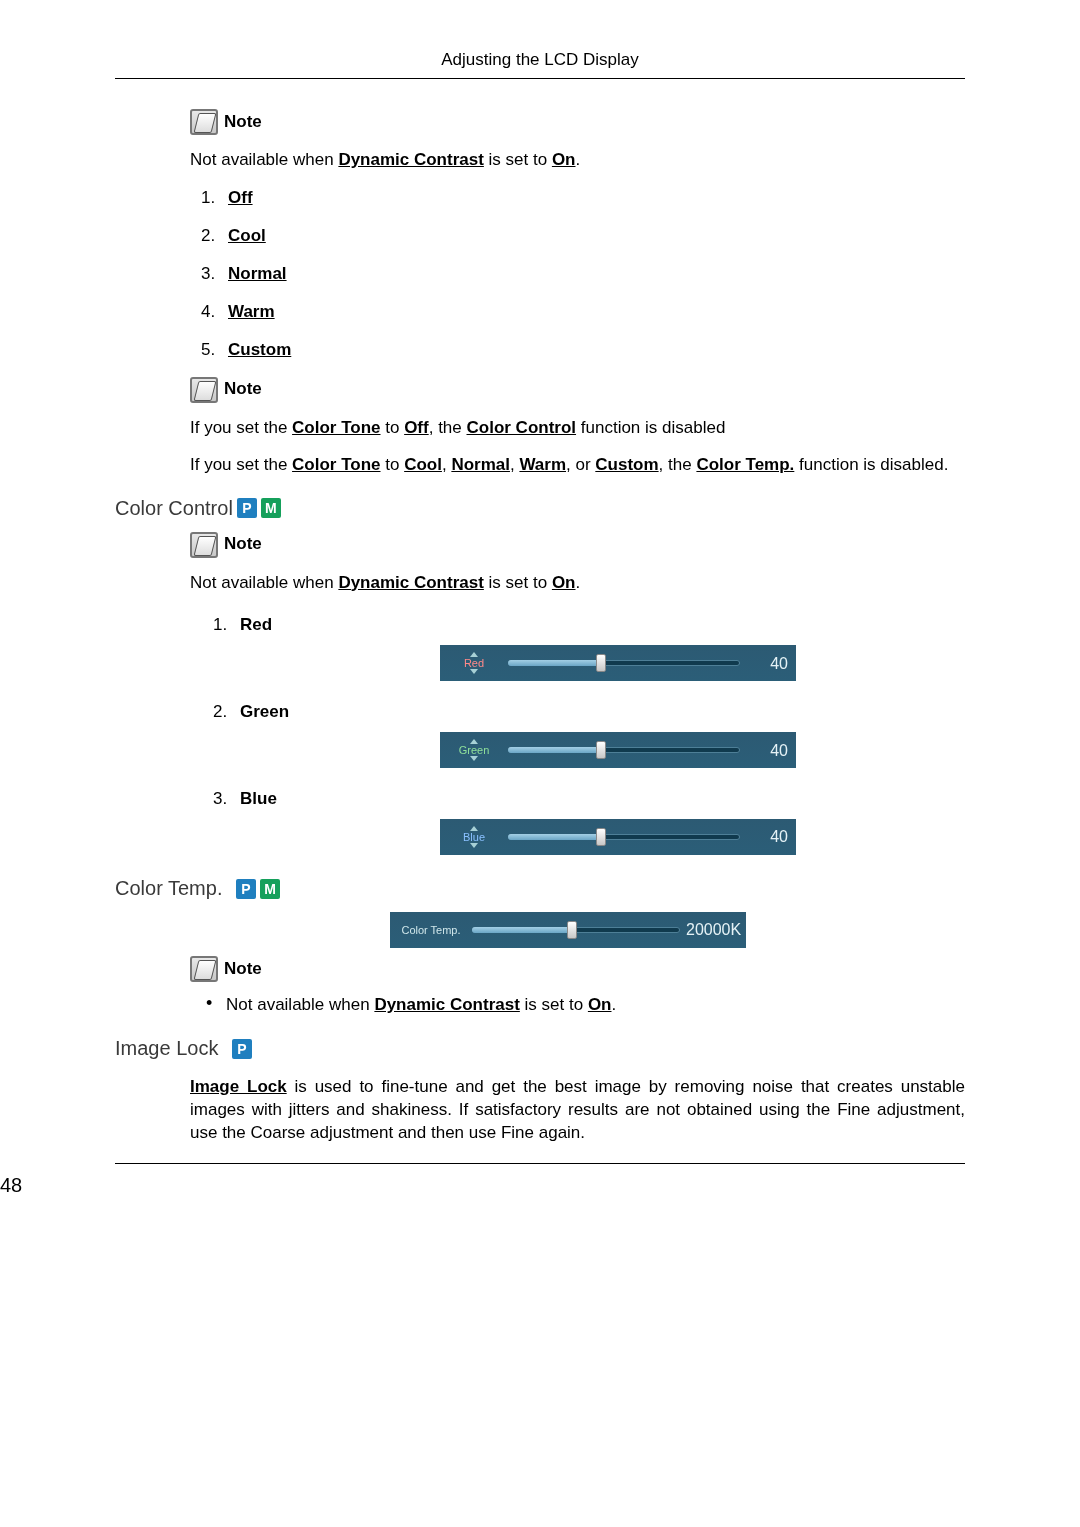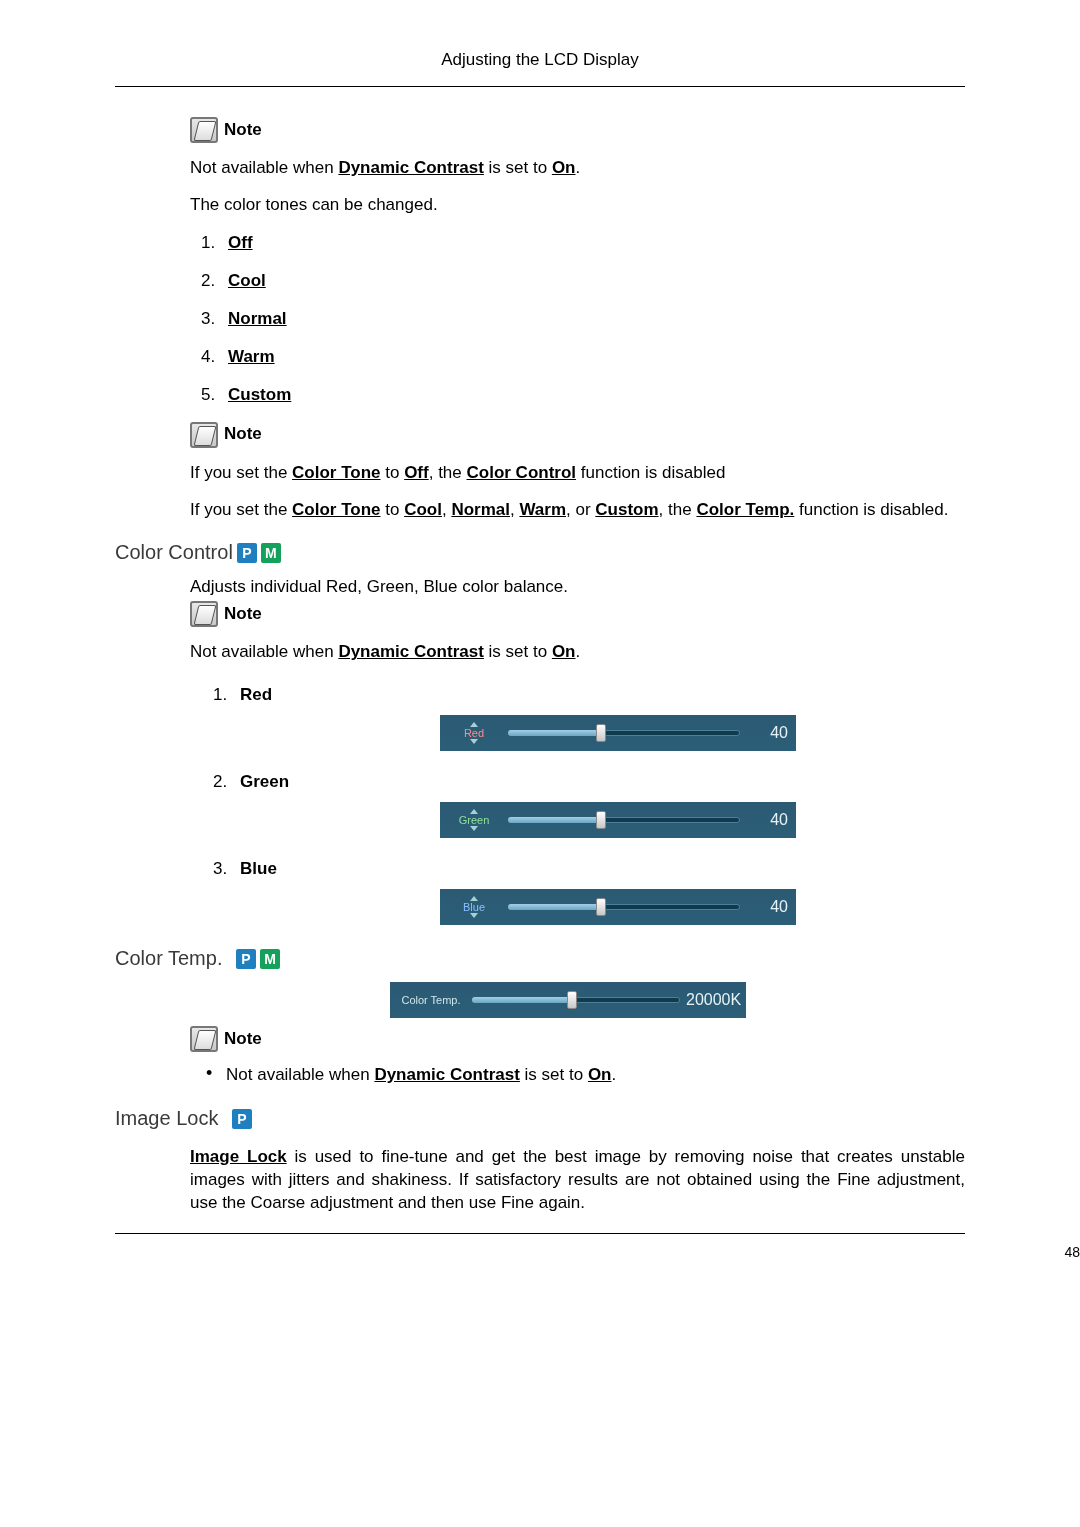--- a/index.html
+++ b/index.html
@@ -18,25 +18,25 @@
     margin: 0 115px 30px 115px;
     border-top: 1px solid #000;
   }
   .rule-bottom {
     margin: 18px 115px 0 115px;
     border-top: 1px solid #000;
   }
   .header-title {
     text-align: center;
     font-size: 17px;
-    margin-bottom: 16px;
+    margin-bottom: 8px;
   }
   .page-number {
-    text-align: right;
-    font-size: 14px;
+    text-align: left;
+    font-size: 20px;
     margin-top: 10px;
   }
   .content {
     margin: 0 115px;
     font-size: 17px;
     line-height: 1.35;
   }
   .indent {
     margin-left: 75px;
   }
@@ -214,21 +214,20 @@
   <div class="content">
 
     <div class="indent">
       <div class="note-row">
         <span class="note-icon"></span>
         <span class="note-label">Note</span>
       </div>
       <div class="para">
         <span>Not available when </span><span class="bold">Dynamic Contrast</span><span> is set to </span><span class="bold">On</span><span>.</span>
       </div>
-      <div class="para">The color tones can be changed.</div>
       <ol class="numlist">
         <li><span class="bold">Off</span></li>
         <li><span class="bold">Cool</span></li>
         <li><span class="bold">Normal</span></li>
         <li><span class="bold">Warm</span></li>
         <li><span class="bold">Custom</span></li>
       </ol>
       <div class="note-row">
         <span class="note-icon"></span>
         <span class="note-label">Note</span>
@@ -240,21 +239,20 @@
         <span>If you set the </span><span class="bold">Color Tone</span><span> to </span><span class="bold">Cool</span><span>, </span><span class="bold">Normal</span><span>, </span><span class="bold">Warm</span><span>, or </span><span class="bold">Custom</span><span>, the </span><span class="bold">Color Temp.</span><span> function is disabled.</span>
       </div>
     </div>
 
     <div class="section-h">
       <span>Color Control</span>
       <span class="tag tag-p">P</span>
       <span class="tag tag-m">M</span>
     </div>
     <div class="indent">
-      <div class="para" style="margin-top:6px;margin-bottom:2px">Adjusts individual Red, Green, Blue color balance.</div>
       <div class="note-row" style="margin-top:2px">
         <span class="note-icon"></span>
         <span class="note-label">Note</span>
       </div>
       <div class="para">
         <span>Not available when </span><span class="bold">Dynamic Contrast</span><span> is set to </span><span class="bold">On</span><span>.</span>
       </div>
 
       <ol class="color-list">
         <li>

